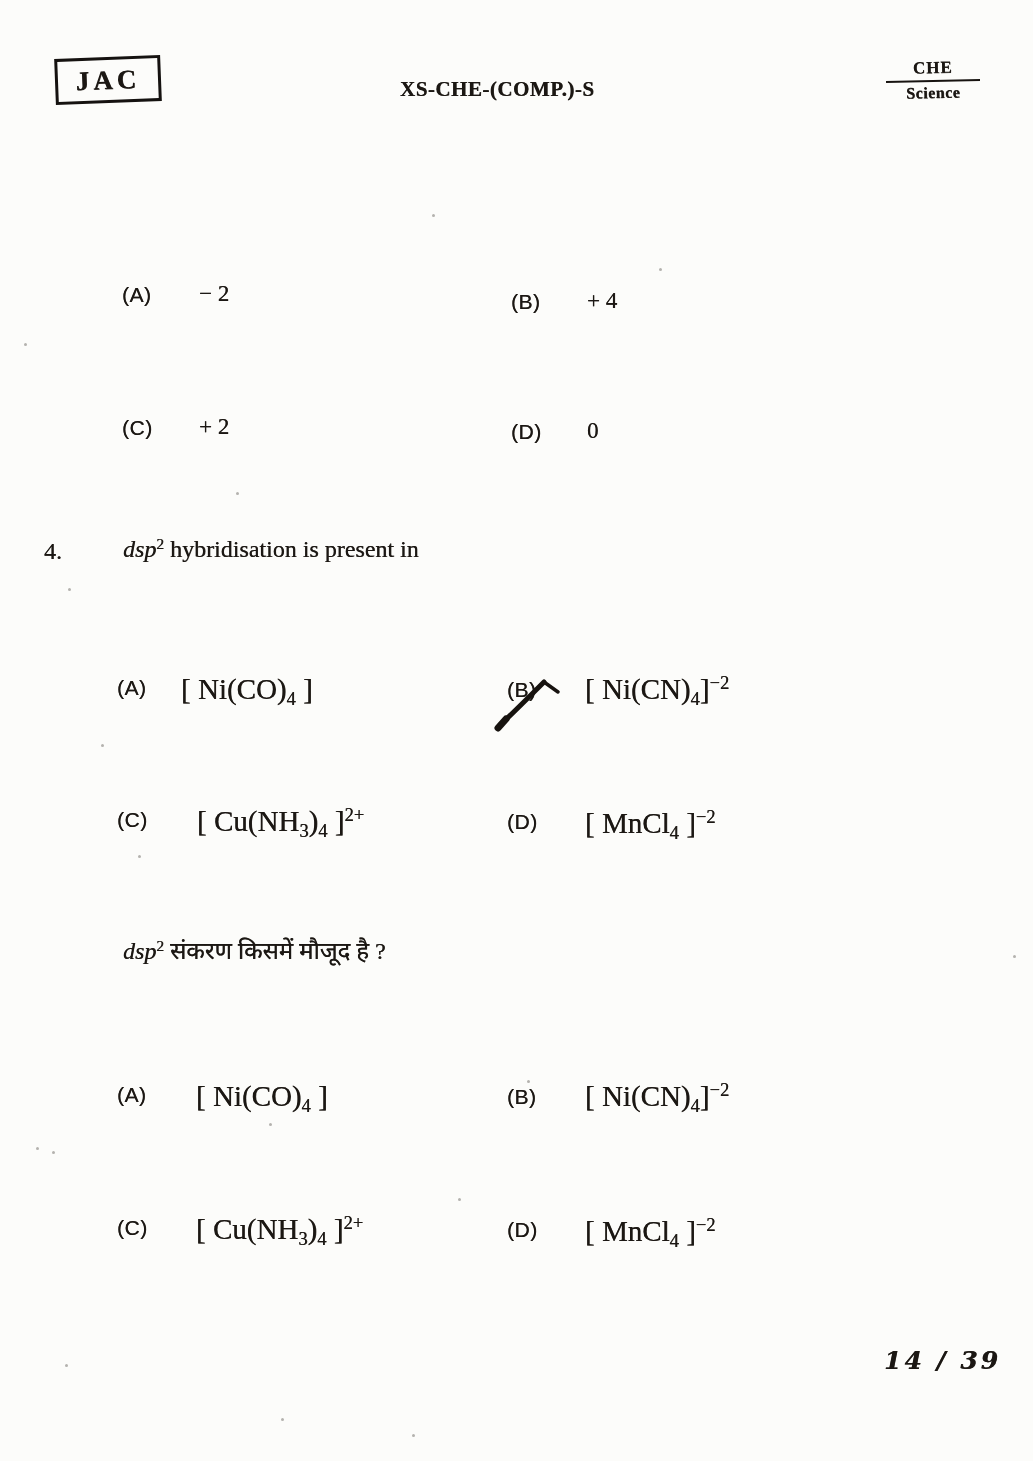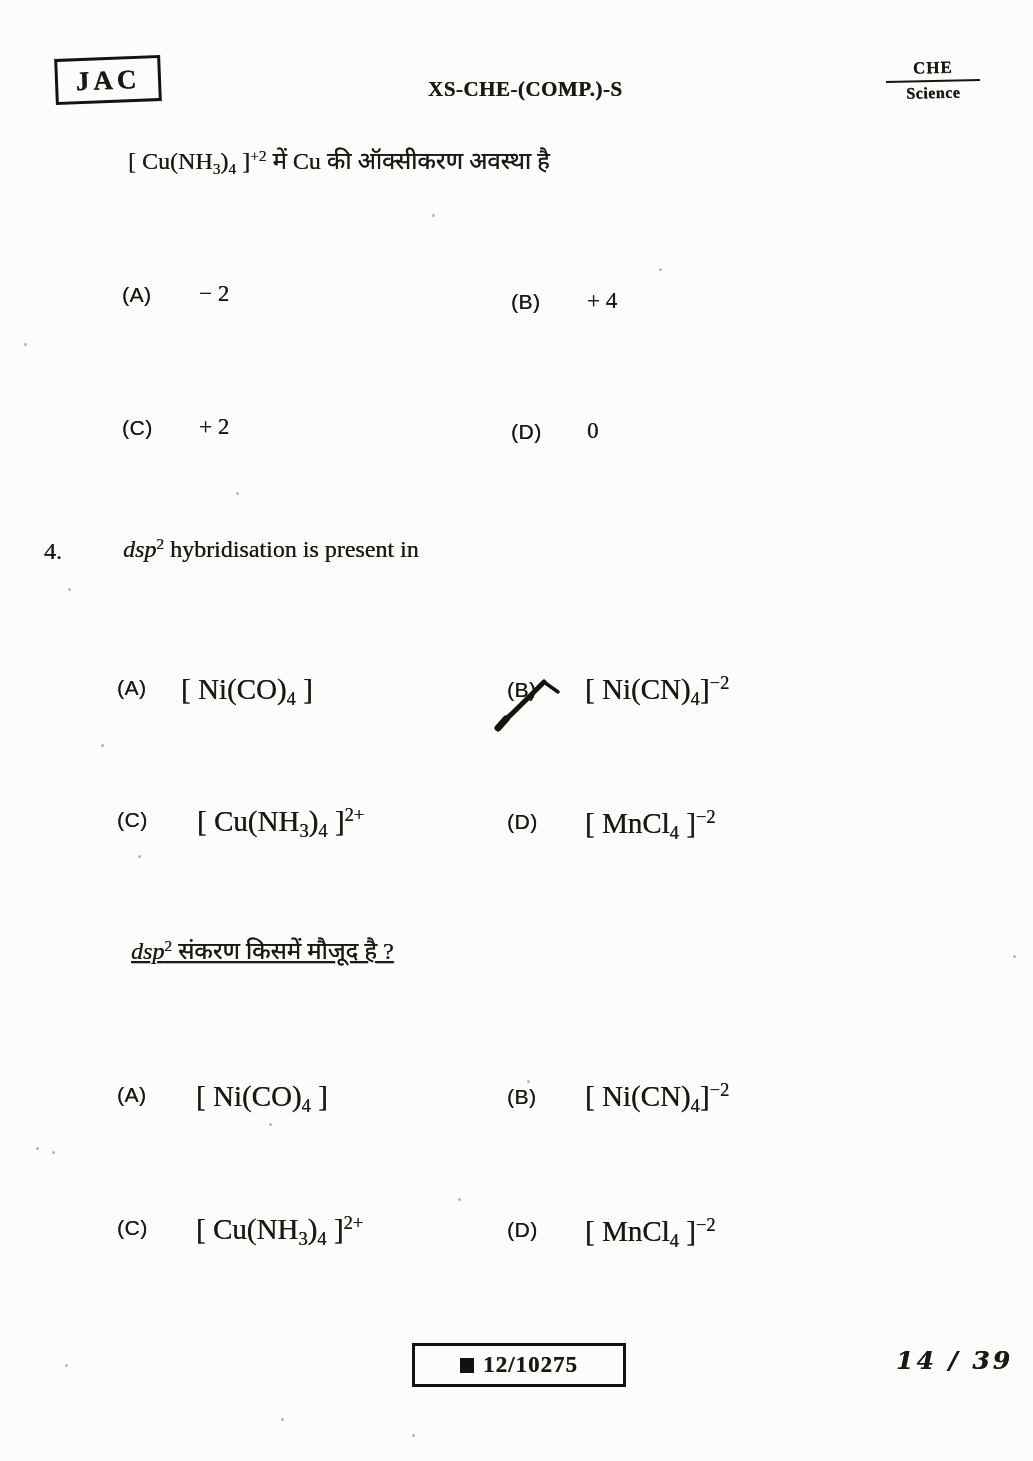--- a/index.html
+++ b/index.html
@@ -26,21 +26,21 @@
     border: 3px solid #151210;
     transform: rotate(-2.2deg);
     display: flex; align-items: center; justify-content: center;
   }
   .jac-box .logo-text {
     font-size: 27px; font-weight: bold; letter-spacing: 4px;
     font-family: "Liberation Serif", serif;
   }
   .paper-code {
     left: 400px; top: 77px;
-    font-size: 21px; font-weight: bold; letter-spacing: 0.5px; margin-left: 28px;
+    font-size: 21px; font-weight: bold; letter-spacing: 0.5px;
   }
   .subject-block {
     left: 886px; top: 58px; width: 94px;
     text-align: center; transform: rotate(-1.2deg);
   }
   .subject-code {
     font-size: 17px; font-weight: bold; letter-spacing: 1px;
     border-bottom: 2.5px solid #171310; padding-bottom: 2px;
     display: block;
   }
@@ -69,21 +69,21 @@
     border: 3px solid #121110;
     display: flex; align-items: center; justify-content: center; gap: 9px;
   }
   .square-icon {
     width: 14px; height: 15px; background: #121110; display: inline-block;
   }
   .booklet-code { font-size: 23px; font-weight: bold; letter-spacing: 1px; }
   .page-indicator {
     left: 884px; top: 1346px;
     font-size: 25px; font-weight: bold; font-style: italic;
-    letter-spacing: 3px; font-family: "DejaVu Serif", serif; margin-left: 12px;
+    letter-spacing: 3px; font-family: "DejaVu Serif", serif;
   }
 
   
   .strike-svg { left: 493px; top: 672px; }
 
   
   .dot {
     position: absolute; background: #8d8a86; border-radius: 50%;
     width: 3px; height: 3px; opacity: 0.65;
   }
@@ -95,21 +95,20 @@
 
   <div class="abs jac-box">
     <span class="logo-text ink">JAC</span>
   </div>
   <div class="abs paper-code ink">XS-CHE-(COMP.)-S</div>
   <div class="abs subject-block">
     <span class="subject-code ink">CHE</span>
     <span class="stream-label ink">Science</span>
   </div>
 
-  <div class="abs q-line ink" style="left:128px; top:146px;"><span>[ Cu(NH</span><sub>3</sub><span>)</span><sub>4</sub><span> ]</span><sup>+2</sup><span> में Cu की ऑक्सीकरण अवस्था है</span></div>
 
   <div class="abs opt-letter ink" style="left:122px; top:283px;">(A)</div>
   <div class="abs opt-value ink" style="left:199px; top:281px;">− 2</div>
   <div class="abs opt-letter ink" style="left:511px; top:290px;">(B)</div>
   <div class="abs opt-value ink" style="left:587px; top:288px;">+ 4</div>
   <div class="abs opt-letter ink" style="left:122px; top:416px;">(C)</div>
   <div class="abs opt-value ink" style="left:199px; top:414px;">+ 2</div>
   <div class="abs opt-letter ink" style="left:511px; top:420px;">(D)</div>
   <div class="abs opt-value ink" style="left:587px; top:418px;">0</div>
 
@@ -124,35 +123,31 @@
   <div class="abs formula ink" style="left:197px; top:805px;"><span>[ Cu(NH</span><sub>3</sub><span>)</span><sub>4</sub><span> ]</span><sup>2+</sup></div>
   <div class="abs opt-letter ink" style="left:507px; top:810px;">(D)</div>
   <div class="abs formula ink" style="left:585px; top:807px;"><span>[ MnCl</span><sub>4</sub><span> ]</span><sup>−2</sup></div>
 
   <svg class="abs strike-svg" width="76" height="60" viewBox="0 0 76 60">
     <path d="M7 53 C 16 45, 36 25, 51 10" stroke="#17130f" stroke-width="5" fill="none" stroke-linecap="round"></path>
     <path d="M5 56 L 13 47" stroke="#17130f" stroke-width="7" fill="none" stroke-linecap="round"></path>
     <path d="M51 10 L 65 20" stroke="#17130f" stroke-width="3.5" fill="none" stroke-linecap="round"></path>
   </svg>
 
-  <div class="abs q-line ink" style="left:131px; top:936px;text-decoration:underline;"><i>dsp</i><sup>2</sup><span> संकरण किसमें मौजूद है ?</span></div>
+  <div class="abs q-line ink" style="left:123px; top:936px;"><i>dsp</i><sup>2</sup><span> संकरण किसमें मौजूद है ?</span></div>
 
   <div class="abs opt-letter ink" style="left:117px; top:1083px;">(A)</div>
   <div class="abs formula ink" style="left:196px; top:1080px;"><span>[ Ni(CO)</span><sub>4</sub><span> ]</span></div>
   <div class="abs opt-letter ink" style="left:507px; top:1085px;">(B)</div>
   <div class="abs formula ink" style="left:585px; top:1080px;"><span>[ Ni(CN)</span><sub>4</sub><span>]</span><sup>−2</sup></div>
   <div class="abs opt-letter ink" style="left:117px; top:1216px;">(C)</div>
   <div class="abs formula ink" style="left:196px; top:1213px;"><span>[ Cu(NH</span><sub>3</sub><span>)</span><sub>4</sub><span> ]</span><sup>2+</sup></div>
   <div class="abs opt-letter ink" style="left:507px; top:1218px;">(D)</div>
   <div class="abs formula ink" style="left:585px; top:1215px;"><span>[ MnCl</span><sub>4</sub><span> ]</span><sup>−2</sup></div>
 
-  <div class="abs booklet-box">
-    <span class="square-icon"></span>
-    <span class="booklet-code ink">12/10275</span>
-  </div>
   <div class="abs page-indicator ink">14  /  39</div>
 
   <div class="dot" style="left:432px; top:214px;"></div>
   <div class="dot" style="left:659px; top:268px;"></div>
   <div class="dot" style="left:24px;  top:343px;"></div>
   <div class="dot" style="left:236px; top:492px;"></div>
   <div class="dot" style="left:68px;  top:588px;"></div>
   <div class="dot" style="left:101px; top:744px;"></div>
   <div class="dot" style="left:138px; top:855px;"></div>
   <div class="dot" style="left:1013px;top:955px;"></div>

